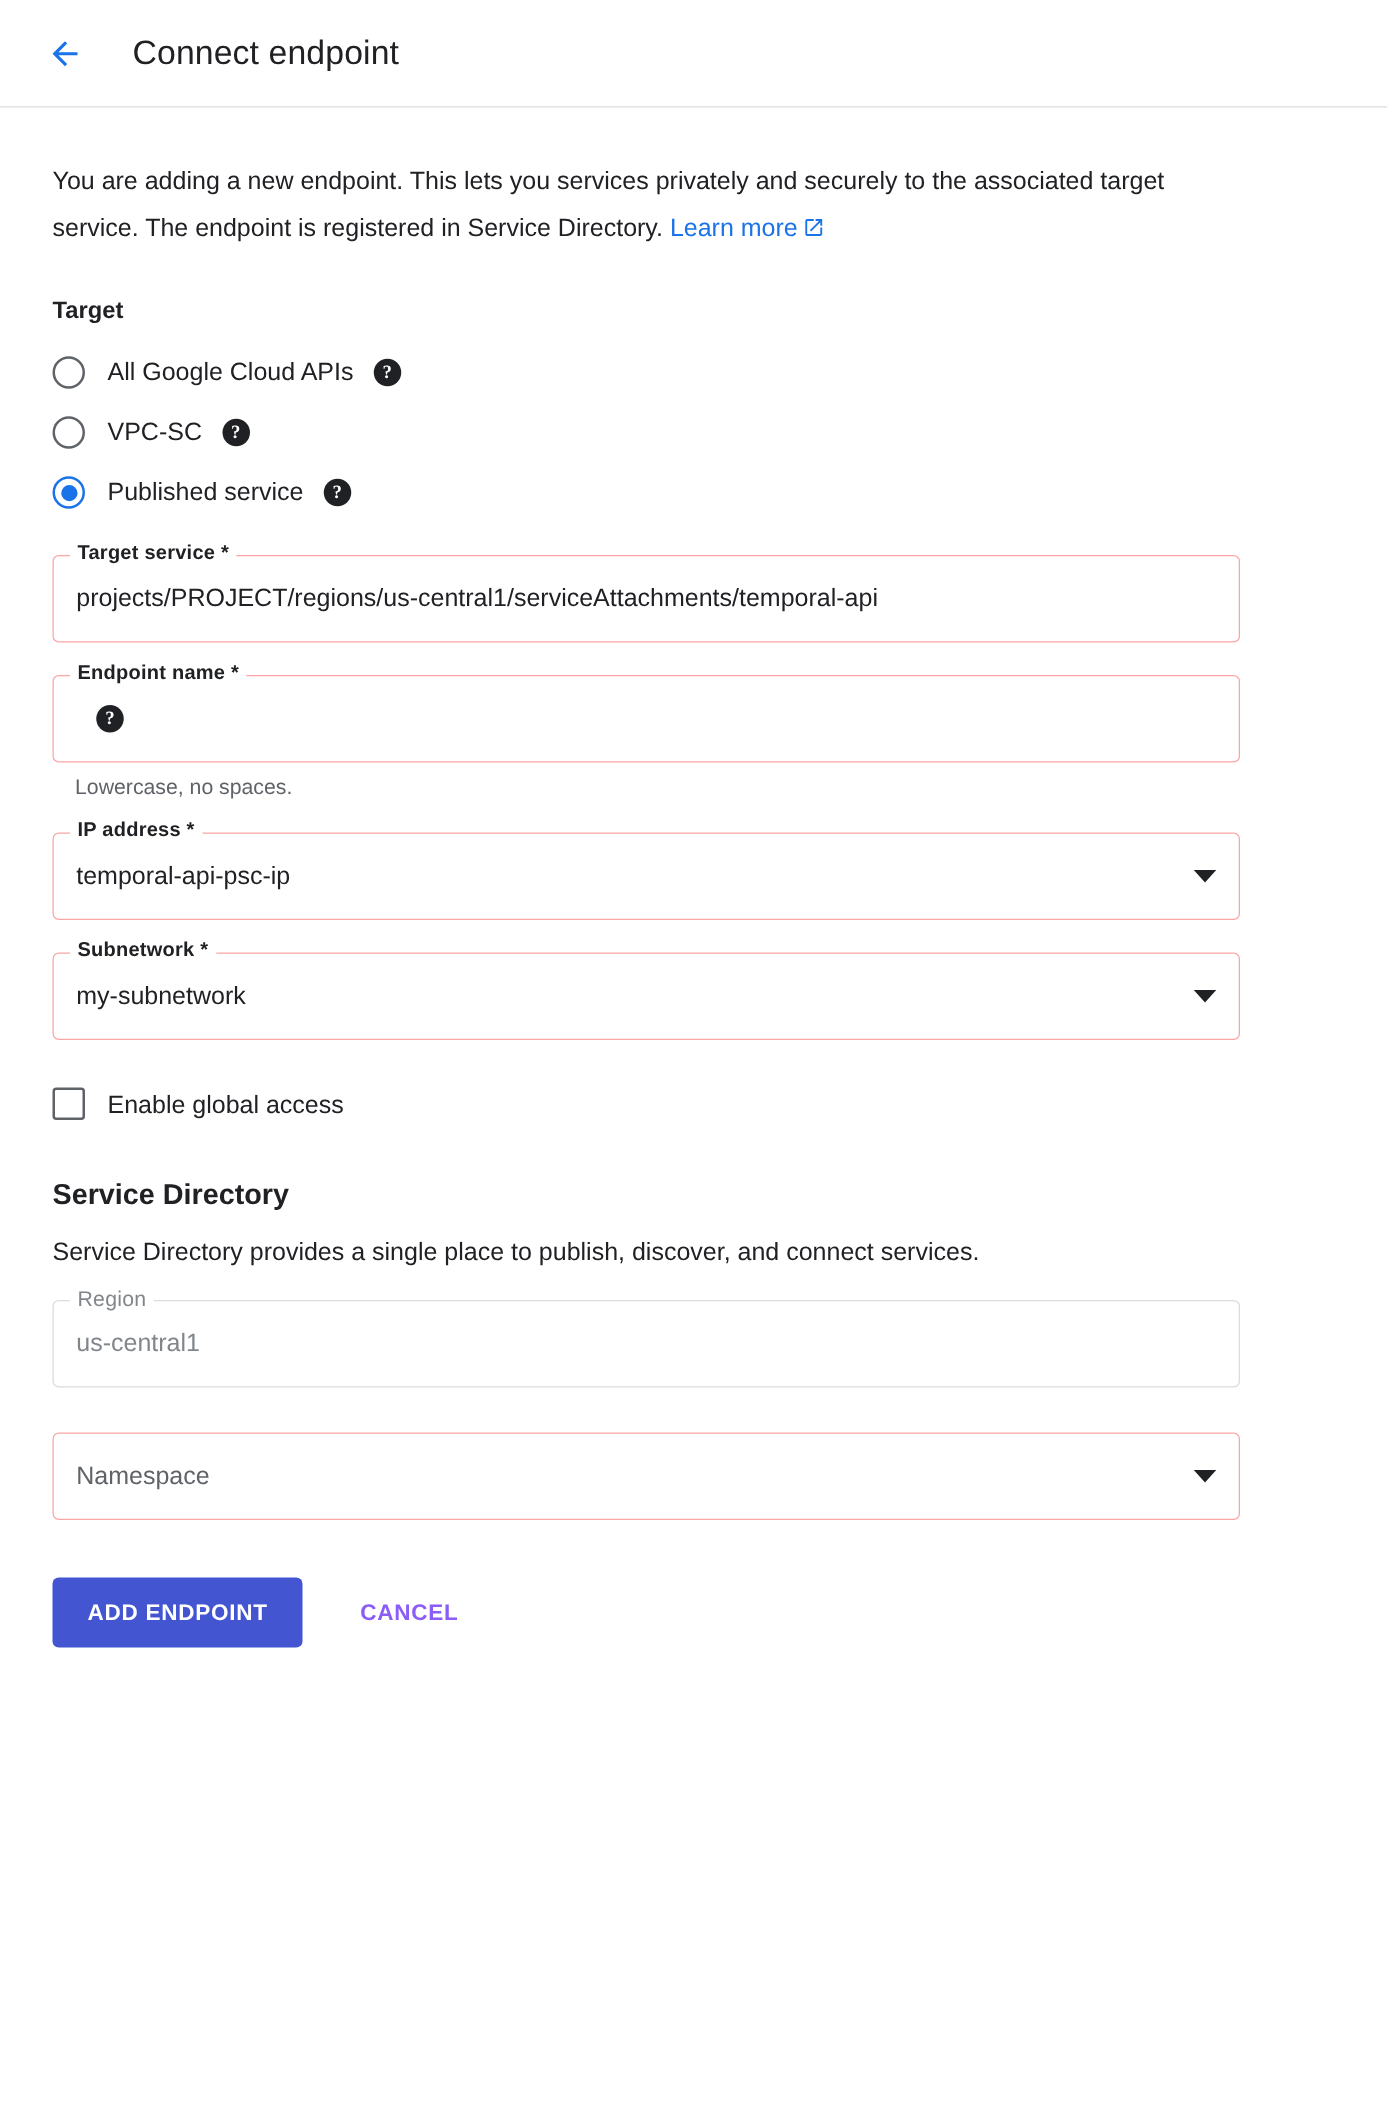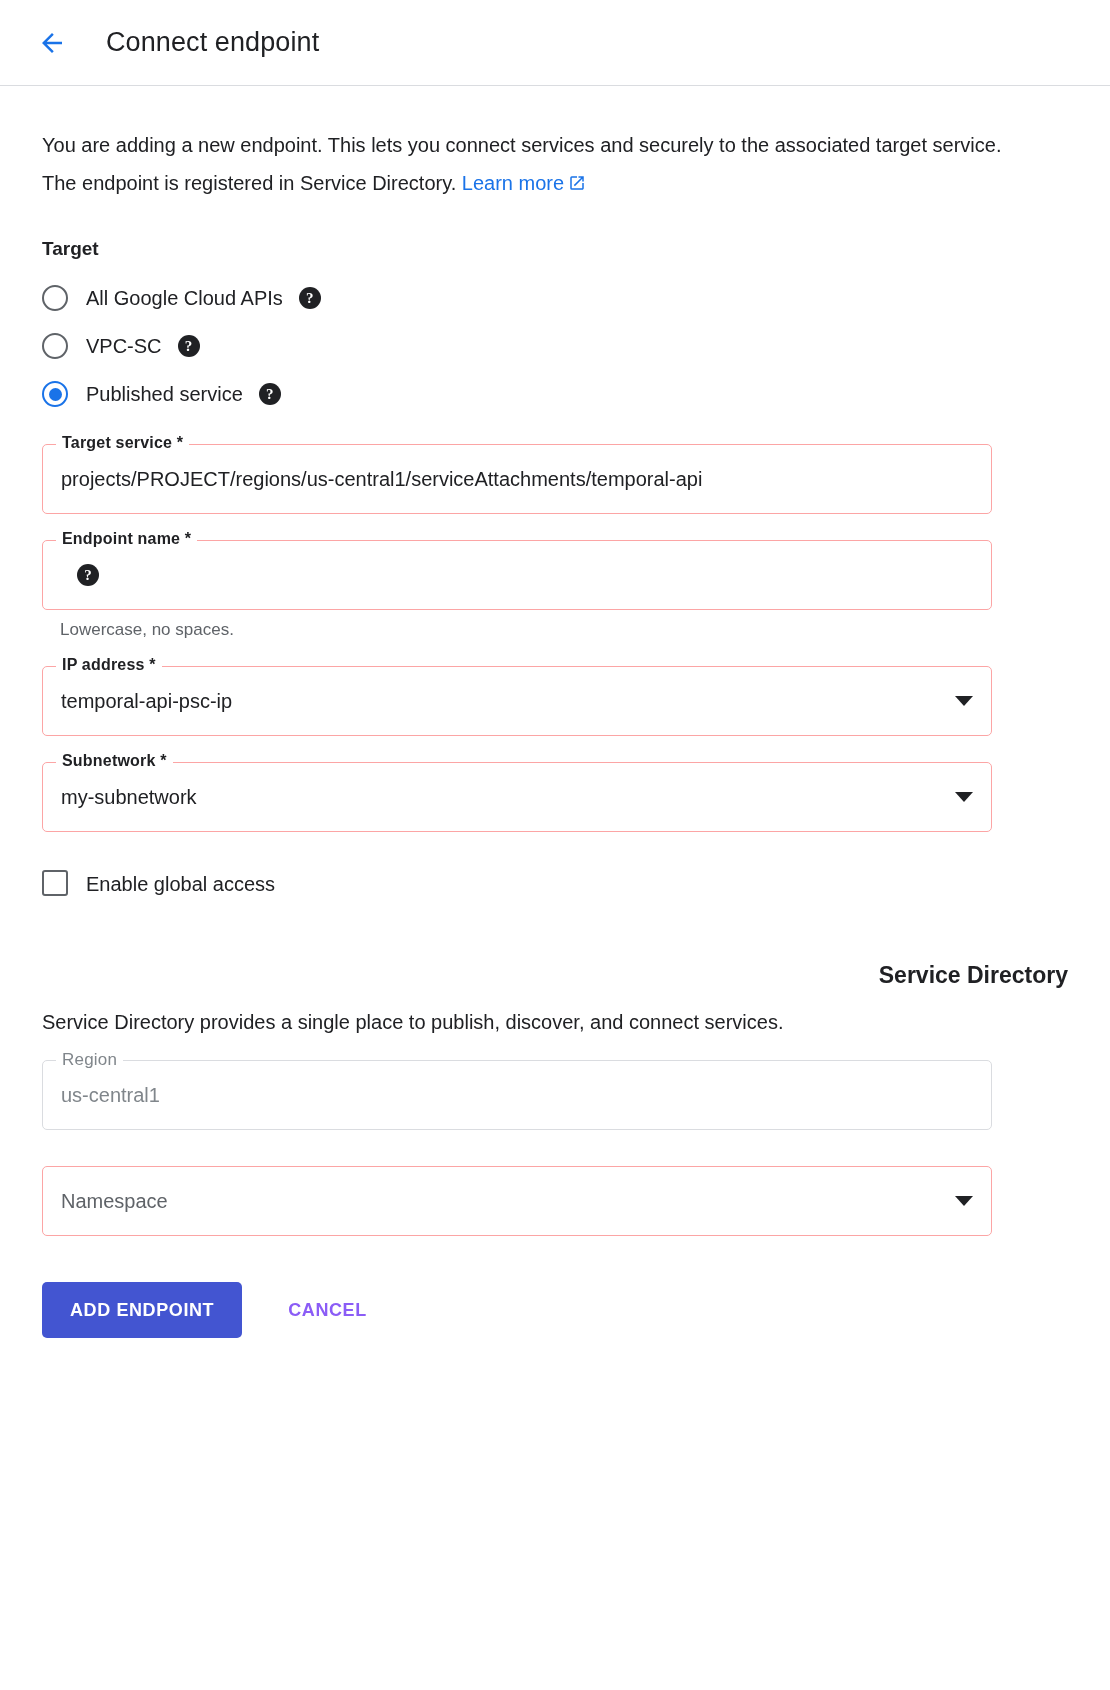--- a/index.html
+++ b/index.html
@@ -205,22 +205,21 @@
   .checkbox-label {
     font-size: 20px;
     color: #202124;
   }
 
   
   .sd-title {
     font-size: 23px;
     font-weight: 700;
     color: #202124;
-    margin-top: 66px;
-    text-align: right;
+    margin-top: 46px;
   }
   .sd-desc {
     font-size: 20px;
     color: #202124;
     margin-top: 22px;
   }
 
   
   .actions {
     display: flex;
@@ -265,21 +264,21 @@
         <path d="M20 11H7.8l5.6-5.6L12 4l-8 8 8 8 1.4-1.4L7.8 13H20v-2z" fill="#1a73e8"></path>
       </svg>
     </span>
   </button>
   <div class="header-title">Connect endpoint</div>
 </div>
 
 <div class="content">
 
   <p class="intro">
-    <span>You are adding a new endpoint. This lets you connect services and securely to the associated target service. The endpoint is registered in Service Directory.</span>
+    <span>You are adding a new endpoint. This lets you services privately and securely to the associated target service. The endpoint is registered in Service Directory.</span>
     <a class="link">Learn more</a><span class="ext-icon"><svg width="18" height="18" viewBox="0 0 24 24">
           <path d="M19 19H5V5h7V3H5a2 2 0 0 0-2 2v14a2 2 0 0 0 2 2h14c1.1 0 2-.9 2-2v-7h-2v7zM14 3v2h3.59l-9.83 9.83 1.41 1.41L19 6.41V10h2V3h-7z" fill="#1a73e8"></path>
         </svg></span>
   </p>
 
   <div class="section-label">Target</div>
 
   <div class="radio-row">
     <span class="radio"></span>
     <span class="radio-label">All Google Cloud APIs</span>

